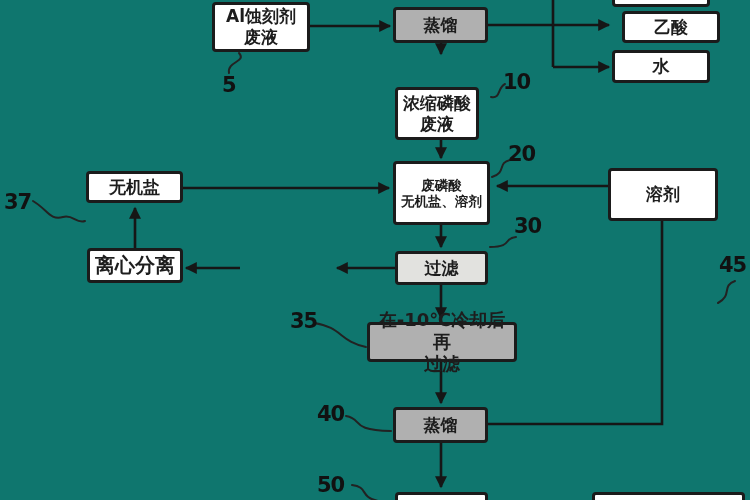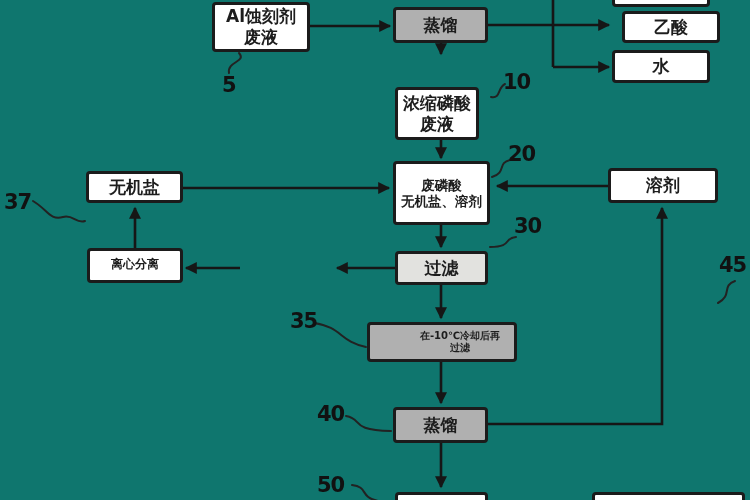--- a/index.html
+++ b/index.html
@@ -20,23 +20,23 @@
     display:flex;align-items:center;justify-content:center;
     text-align:center;
     color:#1d1d1d;
     font-weight:bold;
     line-height:1.22;
   }
   .node span{white-space:pre-line;display:block;}
   .fill-gray{background:#b0b0b0;}
   .fill-light{background:#e2e2df;}
   .fs17{font-size:17px;}
-  .fs16{font-size:12px;font-family:Liberation Mono, monospace;}
+  .fs16{font-size:20px;}
   .fs14{font-size:13.5px;}
-  .fs13{font-size:10px;padding-left:36px;}
+  .fs13{font-size:18px;}
   .ref{
     position:absolute;z-index:3;
     font-weight:bold;
     font-size:21px;
     color:#111;
     letter-spacing:-1px;
   }
 </style>
 </head>
 <body>
@@ -102,21 +102,21 @@
   <div class="node fs17" style="left:395px;top:57px;width:84px;height:53px;margin-top:30px;">
     <span>浓缩磷酸
 废液</span>
   </div>
 
   <div class="node fs14" style="left:393px;top:161px;width:97px;height:64px;">
     <span>废磷酸
 无机盐、溶剂</span>
   </div>
 
-  <div class="node fs17" style="left:608px;top:168px;width:110px;height:35px;">
+  <div class="node fs17" style="left:608px;top:168px;width:110px;height:53px;">
     <span>溶剂</span>
   </div>
 
   <div class="node fs17" style="left:86px;top:171px;width:97px;height:32px;">
     <span>无机盐</span>
   </div>
 
   <div class="node fs16" style="left:87px;top:248px;width:96px;height:35px;">
     <span>离心分离</span>
   </div>

